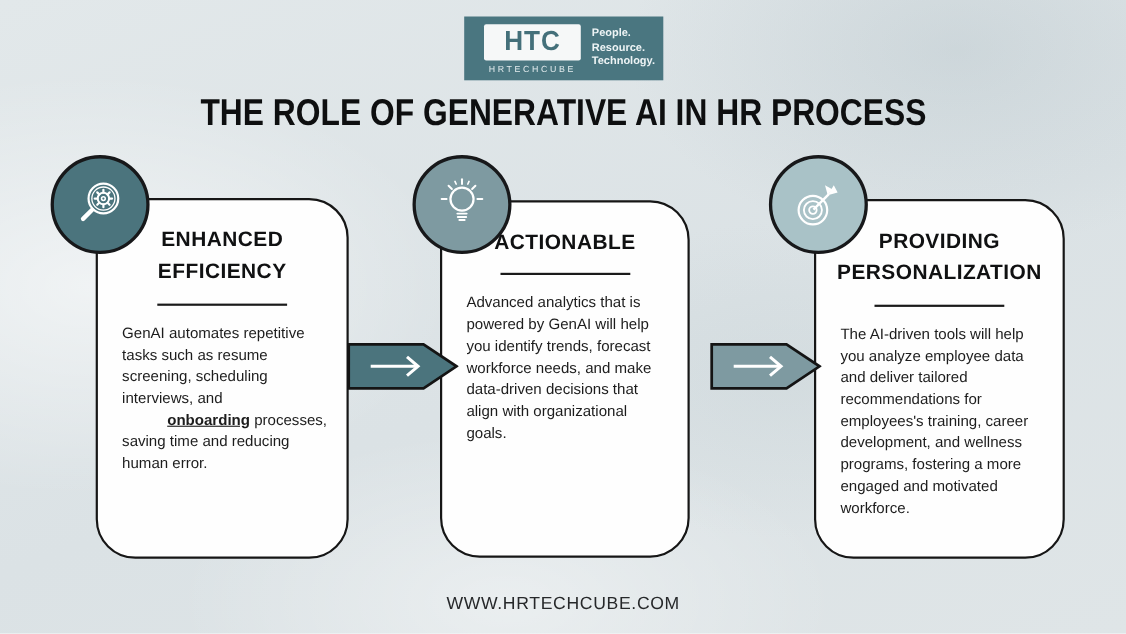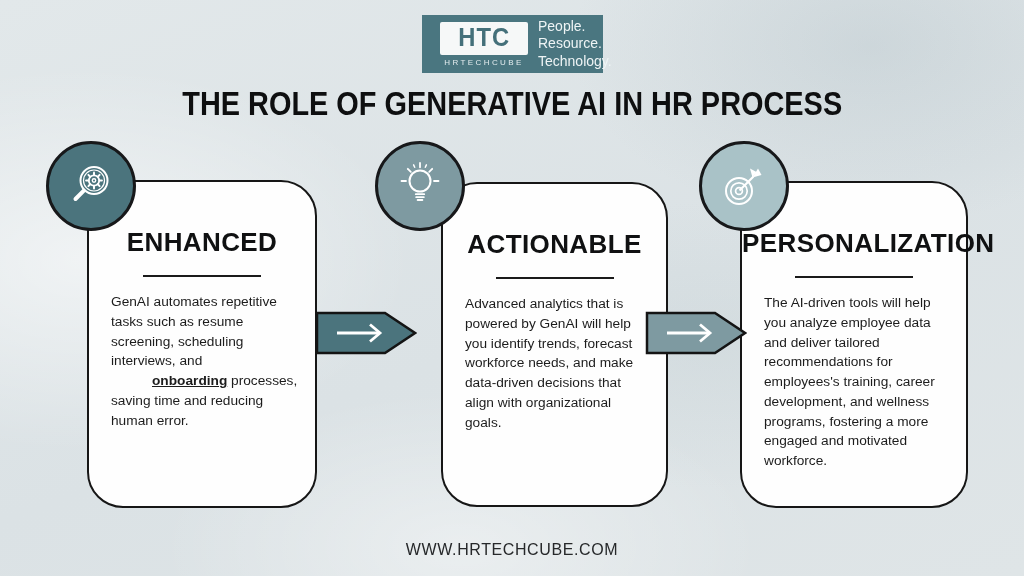--- a/index.html
+++ b/index.html
@@ -50,22 +50,22 @@
     white-space: nowrap;
   }
   .logo-divider {
     width: 2px; height: 45px;
     background: #e6edee;
     opacity: 0.9;
     margin: 0 9px 0 10px;
   }
   .logo-tagline {
     color: #eef4f5;
-    font-size: 14px;
-    font-weight: 400;
+    font-size: 10px;
+    font-weight: 700;
     line-height: 1.25;
     white-space: nowrap;
   }
 
   
   .page-title {
     position: absolute;
     left: 0; top: 84px;
     width: 1024px;
     text-align: center;
@@ -82,27 +82,27 @@
 
   
   .card {
     position: absolute;
     background: #fefefe;
     border: 2px solid #161616;
     border-radius: 36px;
     z-index: 1;
   }
   .card-1 { left: 87px;  top: 180px; width: 230px; height: 328px; }
-  .card-2 { left: 441px; top: 182px; width: 227px; height: 325px; }
+  .card-2 { left: 400px; top: 182px; width: 227px; height: 325px; }
   .card-3 { left: 740px; top: 181px; width: 228px; height: 327px; }
 
   .card h2 {
-    margin-top: 40px;
+    margin-top: 22px;
     text-align: center;
-    font-size: 26px;
+    font-size: 19px;
     font-weight: 700;
     letter-spacing: 0.4px;
     line-height: 1.55;
     color: #101112;
   }
   .card .rule {
     width: 118px; height: 2px;
     background: #1a1a1a;
     margin: 13px auto 0 auto;
   }
@@ -168,35 +168,37 @@
     </div>
   </div>
 
   <h1 class="page-title">
     <span>THE ROLE OF GENERATIVE AI IN HR PROCESS</span>
   </h1>
 
   <div class="card card-1">
     <h2>
       <div>ENHANCED</div>
+      <div>EFFICIENCY</div>
     </h2>
     <div class="rule"></div>
     <p><span>GenAI automates repetitive tasks such as resume screening, scheduling interviews, and </span><span class="hl">onboarding</span><span> processes, saving time and reducing human error.</span></p>
   </div>
 
   <div class="card card-2">
     <h2>
       <div>ACTIONABLE</div>
     </h2>
     <div class="rule"></div>
     <p>Advanced analytics that is powered by GenAI will help you identify trends, forecast workforce needs, and make data-driven decisions that align with organizational goals.</p>
   </div>
 
   <div class="card card-3">
     <h2>
+      <div>PROVIDING</div>
       <div>PERSONALIZATION</div>
     </h2>
     <div class="rule"></div>
     <p>The AI-driven tools will help you analyze employee data and deliver tailored recommendations for employees's training, career development, and wellness programs, fostering a more engaged and motivated workforce.</p>
   </div>
 
   <div class="badge badge-1">
     <svg width="54" height="54" viewBox="0 0 54 54">
       <g stroke="#ffffff" fill="none">
         <circle cx="30" cy="21.5" r="13.5" stroke-width="2"></circle>

